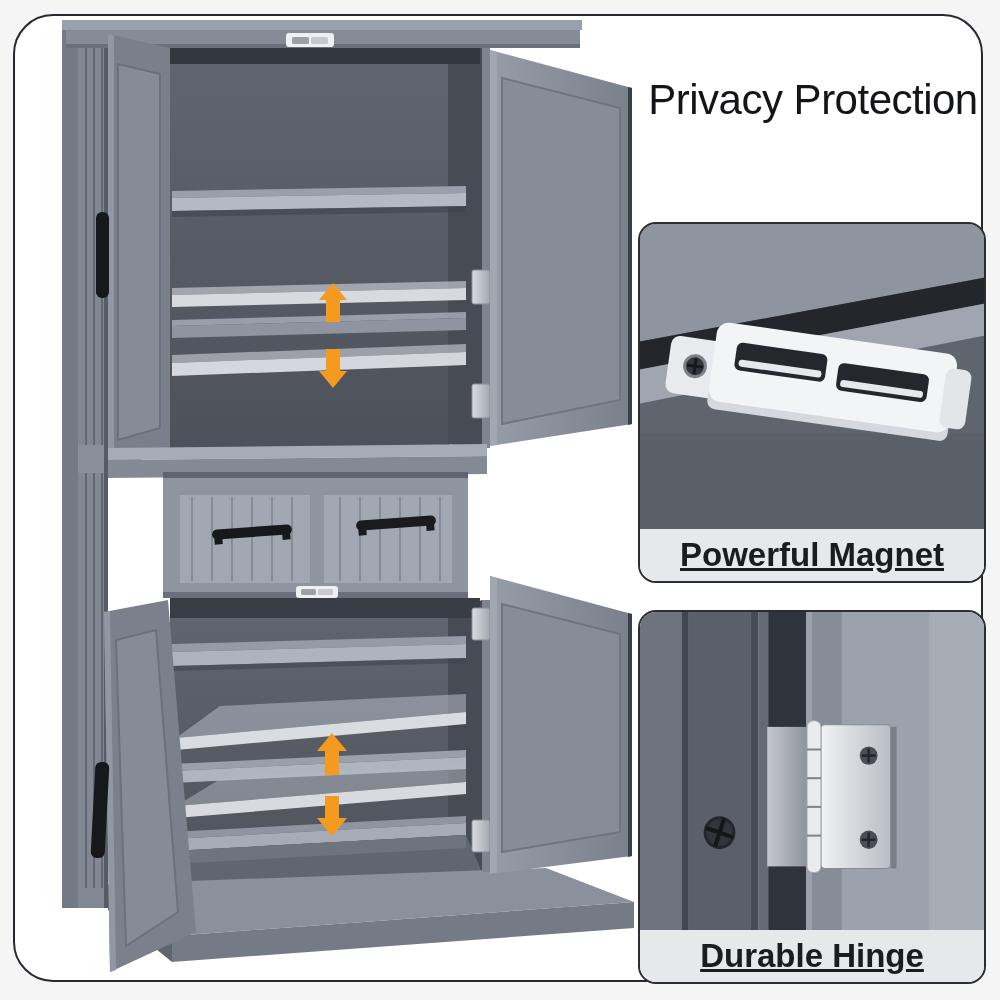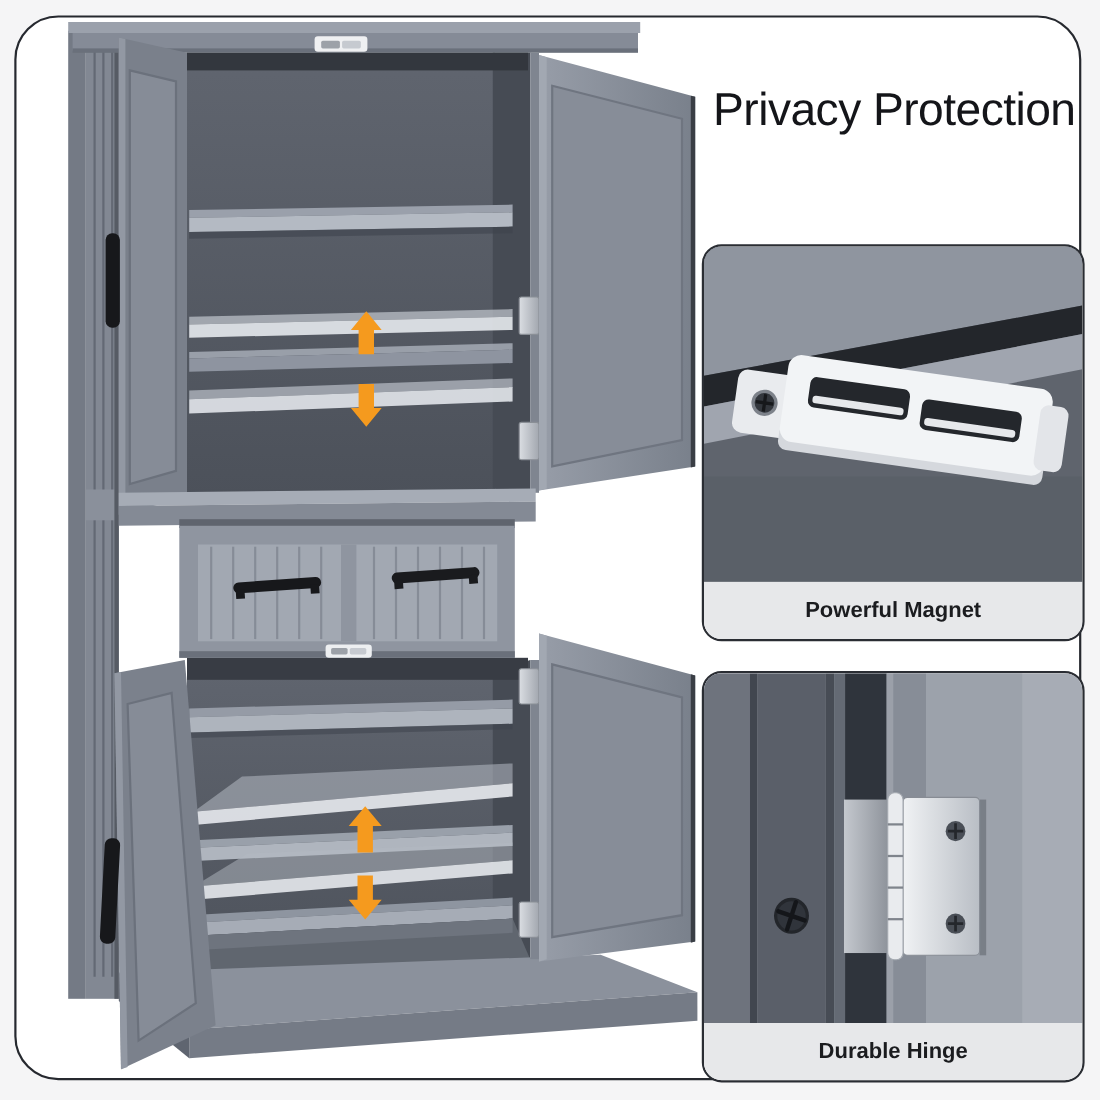--- a/index.html
+++ b/index.html
@@ -27,21 +27,21 @@
     background:#FFFFFF;box-sizing:border-box;
     display:flex;flex-direction:column;
   }
   .card-magnet{top:222px;height:361px;}
   .card-hinge{top:610px;height:374px;}
   .card-photo{flex:1 1 auto;display:block;width:100%;}
   .card-photo svg{display:block;width:100%;height:100%;}
   .card-caption{
     flex:0 0 52px;height:52px;background:#E7E8EA;
     display:flex;align-items:center;justify-content:center;
-    font-size:20px;font-weight:600;color:#1B1C1F;
+    font-size:33px;font-weight:600;color:#1B1C1F;text-decoration:underline;
   }
 </style>
 </head>
 <body>
 
 <div class="stage">
 
   <div class="frame"></div>
 
   <svg class="cabinet-svg" viewBox="0 0 1000 1000">

